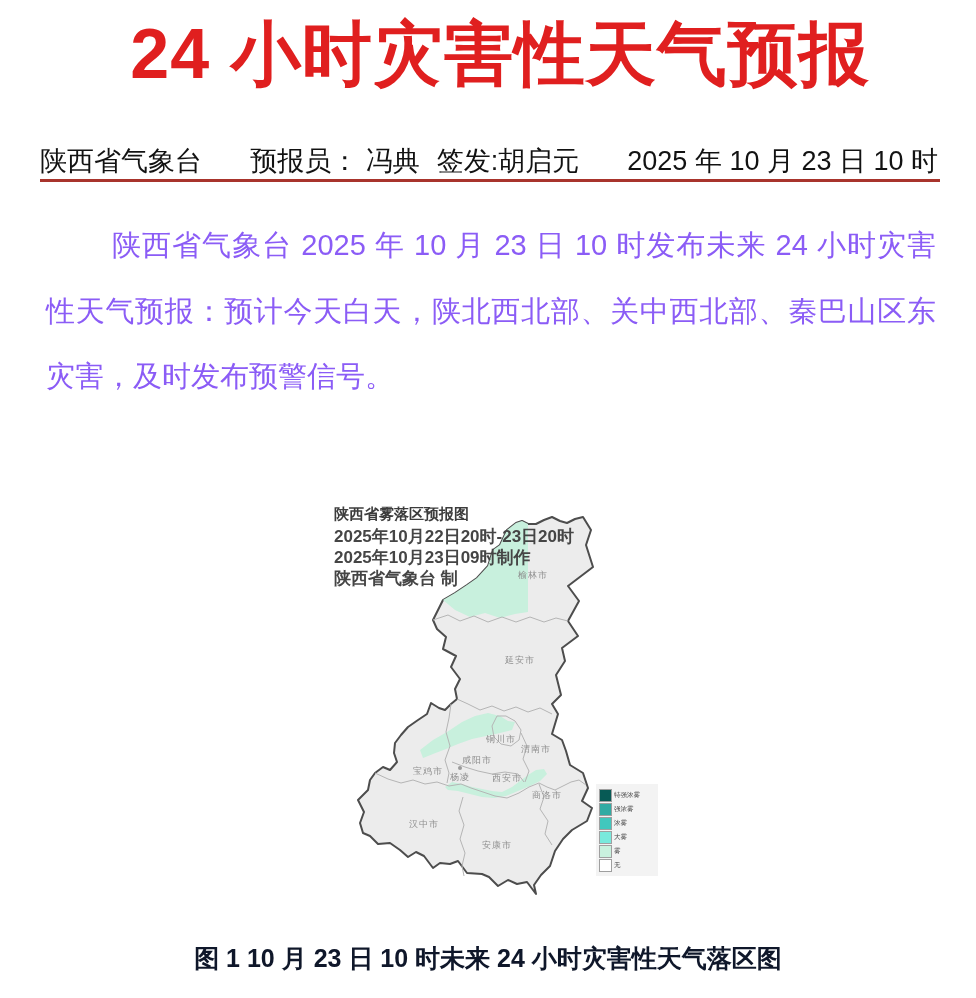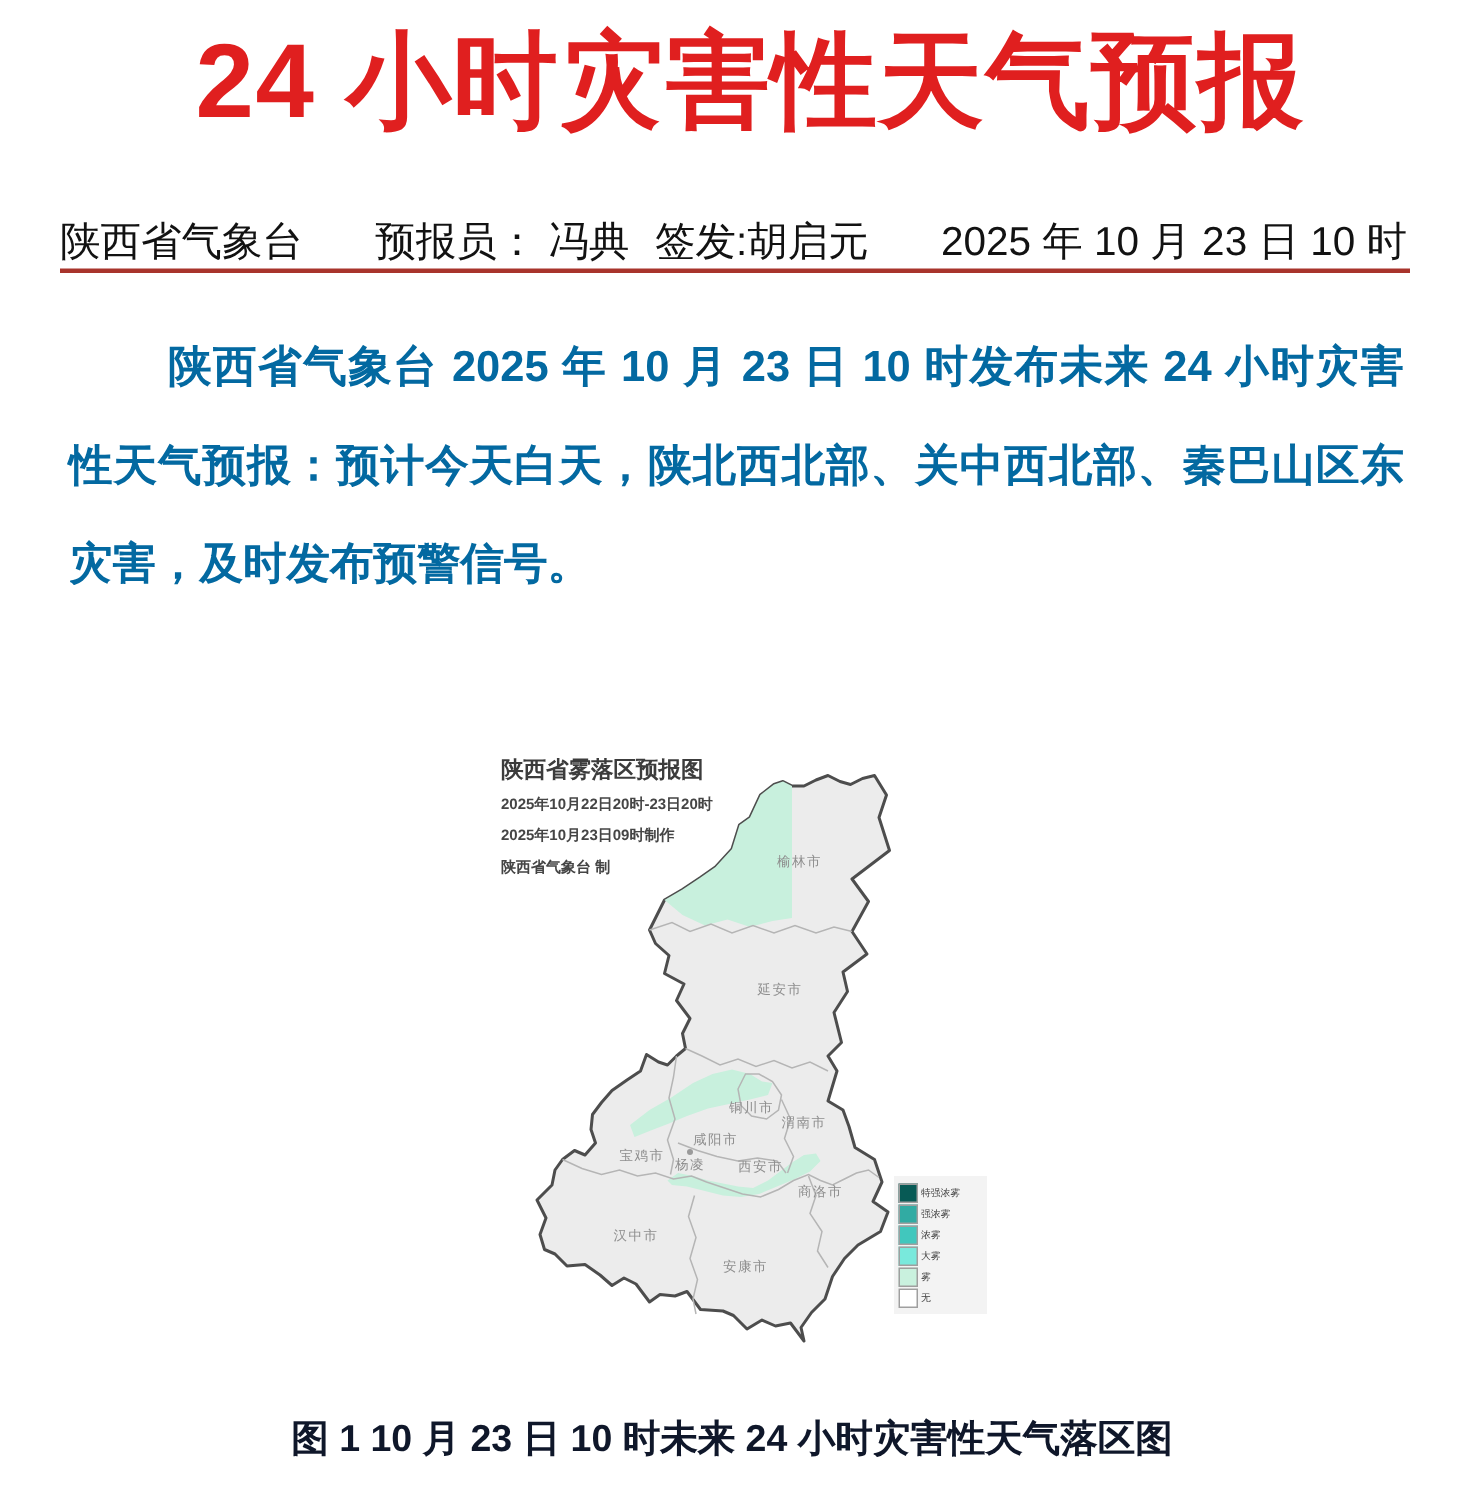--- a/index.html
+++ b/index.html
@@ -15,30 +15,30 @@
   }
   .meta {
     position:absolute; top:143px; left:40px; right:38px;
     display:flex; justify-content:space-between; align-items:flex-end;
     font-size:27px; font-weight:normal; color:#121212; white-space:nowrap;
   }
   .meta-mid { display:flex; gap:17px; }
   .underline { position:absolute; top:179px; left:40px; right:36px; height:3px; }
   .body-text {
     position:absolute; top:213px; left:46px; right:40px;
-    font-size:29px; font-weight:bold; color:#0369a1;
+    font-size:29px; font-weight:normal; color:#8b5cf6;
   }
   .bline { line-height:65.5px; text-align:justify; text-align-last:justify; }
   .bline.first { text-indent:66px; }
   .bline.last { text-align:justify; text-align-last:left; }
   .map { position:absolute; left:300px; top:490px; width:400px; height:440px; }
   .map svg { position:absolute; left:0; top:0; }
   .map-info { position:absolute; left:34px; top:14px; color:#3c3c3c; }
   .map-info .mtitle { font-size:15px; font-weight:bold; line-height:19px; margin-bottom:3px; }
-  .map-info .mline { font-size:10px; font-weight:bold; line-height:21px; color:#454545; }
+  .map-info .mline { font-size:17px; font-weight:bold; line-height:21px; color:#454545; }
   .city {
     position:absolute; transform:translate(-50%,-50%);
     font-size:9px; color:#8e8e8e; letter-spacing:1px; white-space:nowrap;
   }
   .legend {
     position:absolute; left:296px; top:294px; width:56px;
     background:#f3f3f3; padding:4px 3px;
   }
   .lrow { display:flex; align-items:center; height:14px; }
   .lswatch { width:13px; height:13px; border:1px solid #9f9f9f; box-sizing:border-box; flex:none; }

